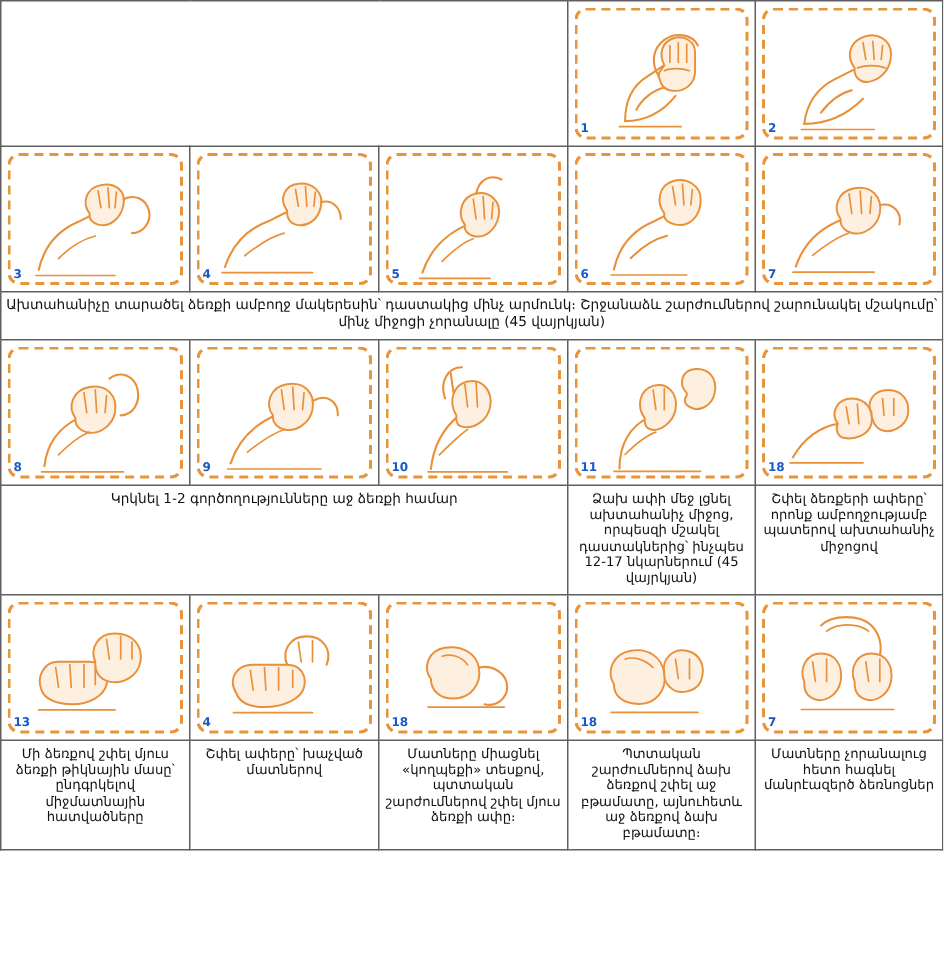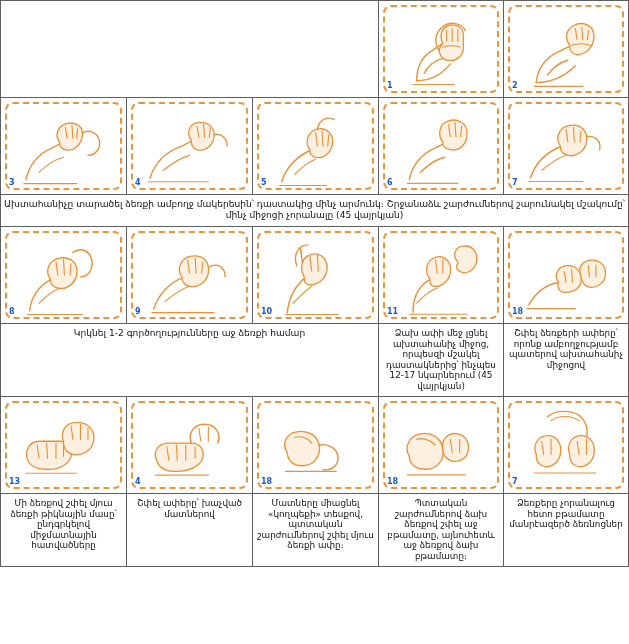--- a/index.html
+++ b/index.html
@@ -317,19 +317,19 @@
     <td>
       <div class="capt small">Շփել ափերը՝ խաչված մատներով</div>
     </td>
     <td>
       <div class="capt small">Մատները միացնել «կողպեքի» տեսքով, պտտական շարժումներով շփել մյուս ձեռքի ափը։</div>
     </td>
     <td>
       <div class="capt small">Պտտական շարժումներով ձախ ձեռքով շփել աջ բթամատը, այնուհետև աջ ձեռքով ձախ բթամատը։</div>
     </td>
     <td>
-      <div class="capt small">Ձեռքերը չորանալուց հետո բթամատը մանրէազերծ ձեռնոցներ</div>
+      <div class="capt small">Մատները չորանալուց հետո հագնել մանրէազերծ ձեռնոցներ</div>
     </td>
   </tr>
 
 </tbody>
     </table>
 </div>
 
 </body></html>

